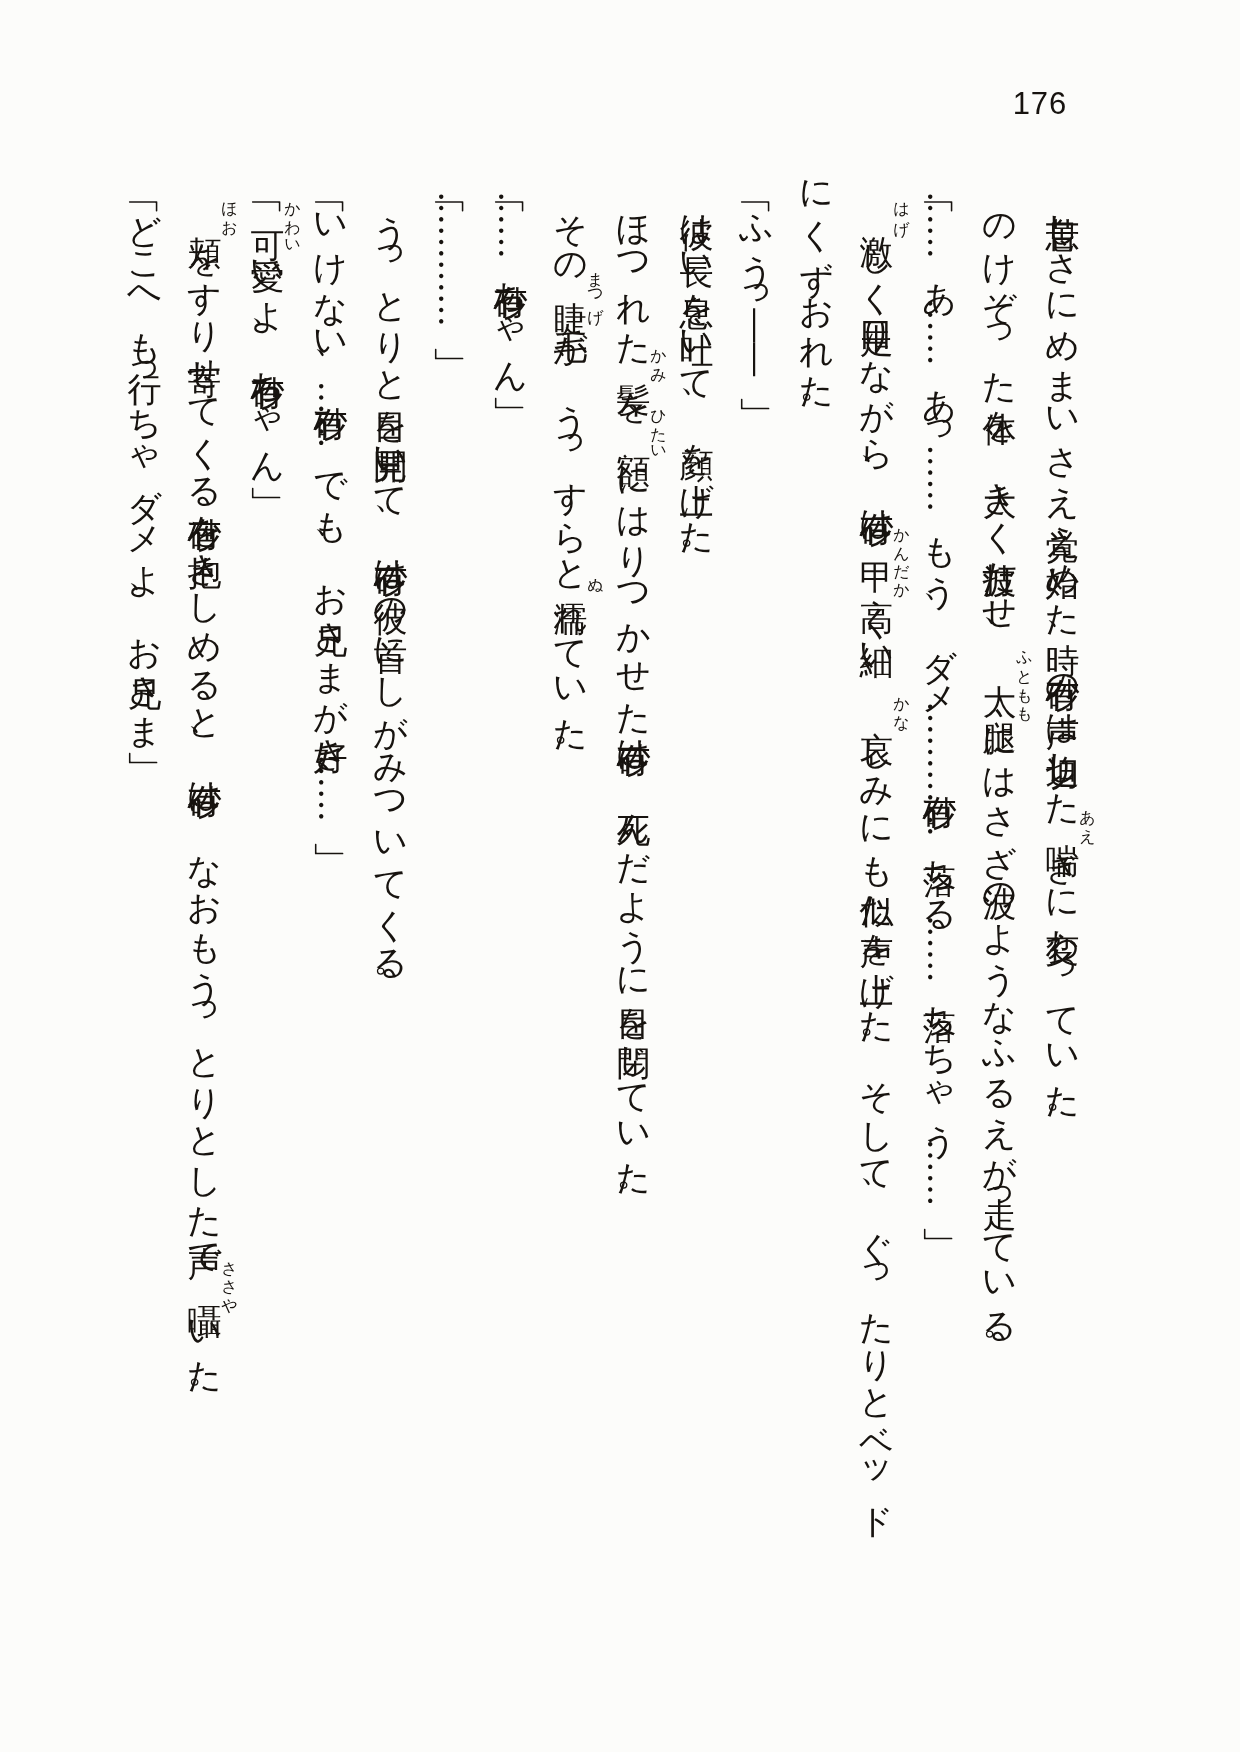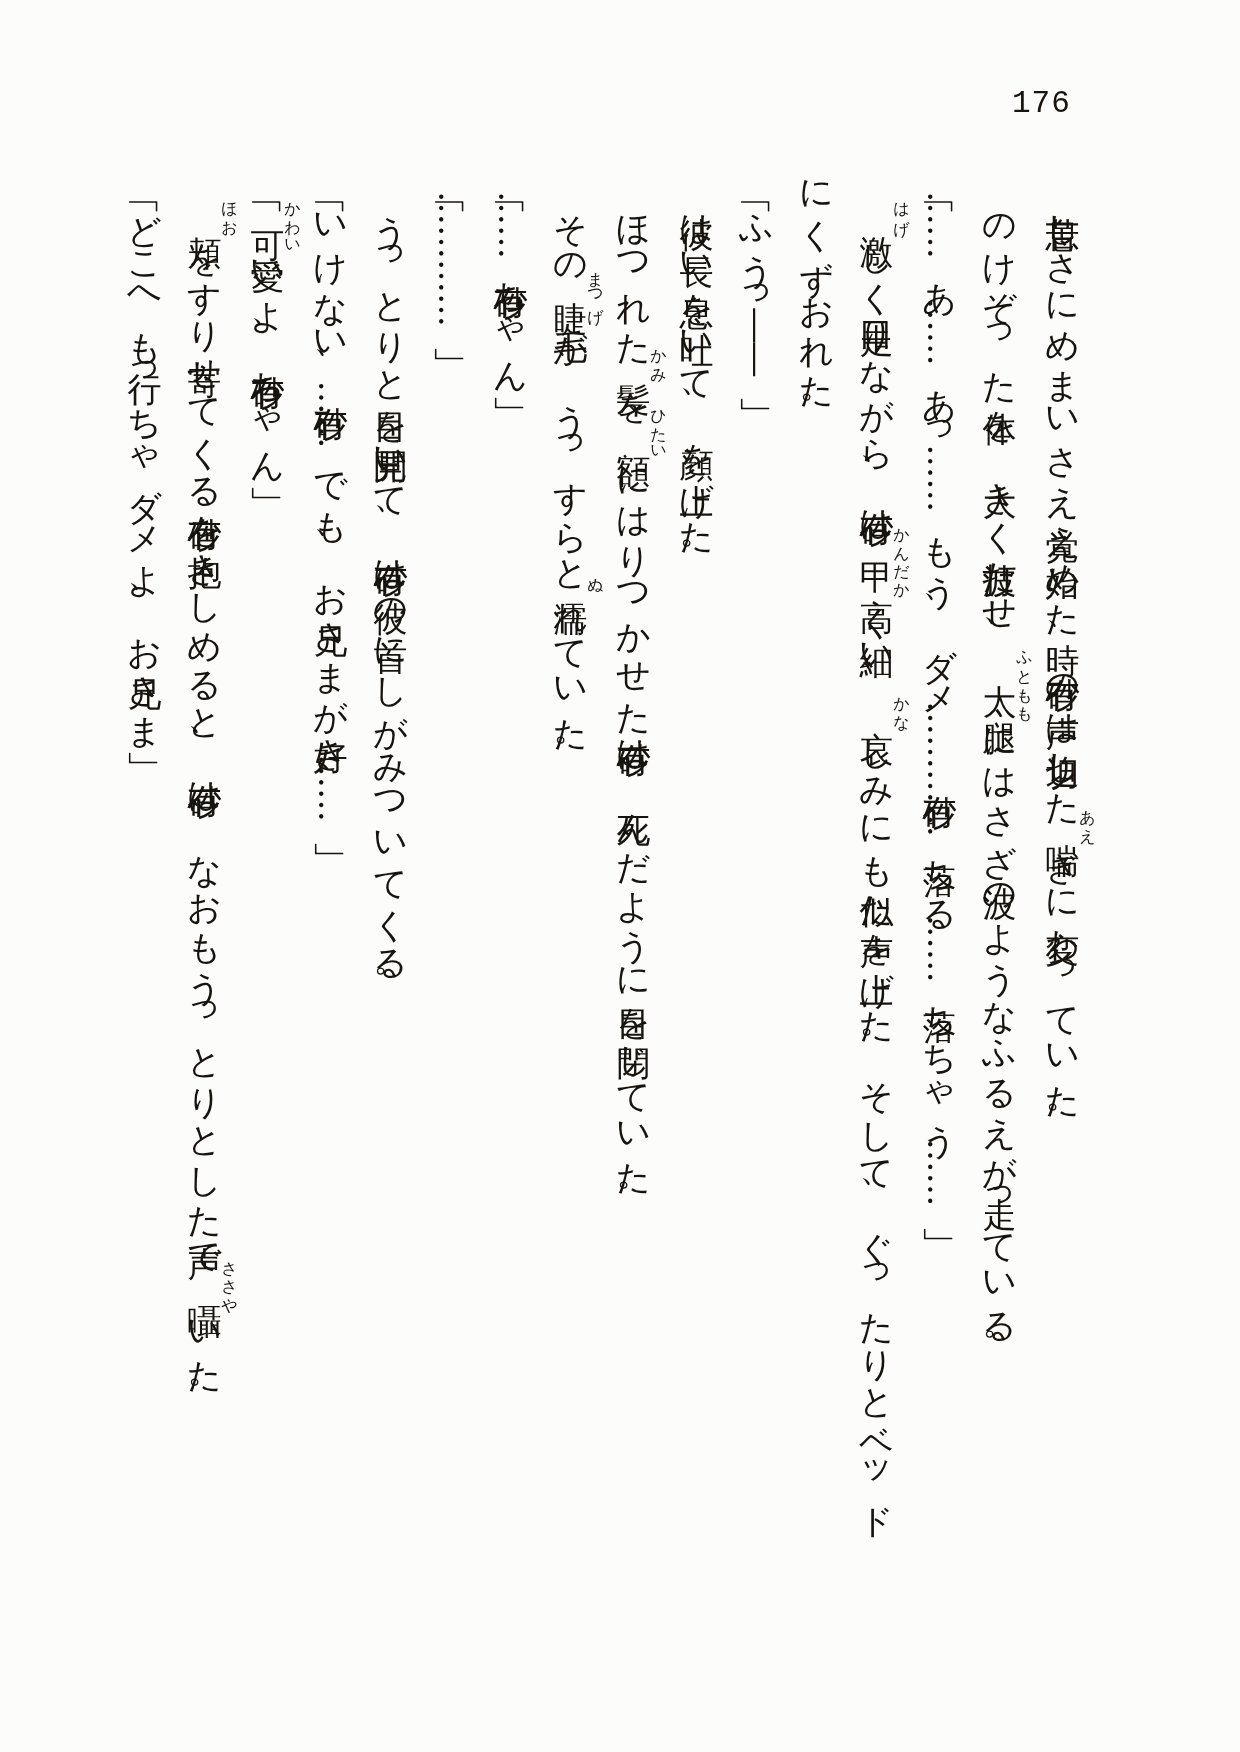--- a/index.html
+++ b/index.html
@@ -22,21 +22,21 @@
   }
   .folio {
     position: absolute;
     top: 86px;
     left: 1012px;
     width: 56px;
     text-align: center;
     font-size: 31px;
     letter-spacing: 1px;
     color: #17130f;
-    font-family: Liberation Mono, monospace;
+    font-family: Liberation Sans, sans-serif;
   }
   .text-block {
     position: absolute;
     top: 157px;
     right: 144px;
     height: 1382px;
     writing-mode: vertical-rl;
     text-orientation: mixed;
     font-size: 34px;
     line-height: 60px;

